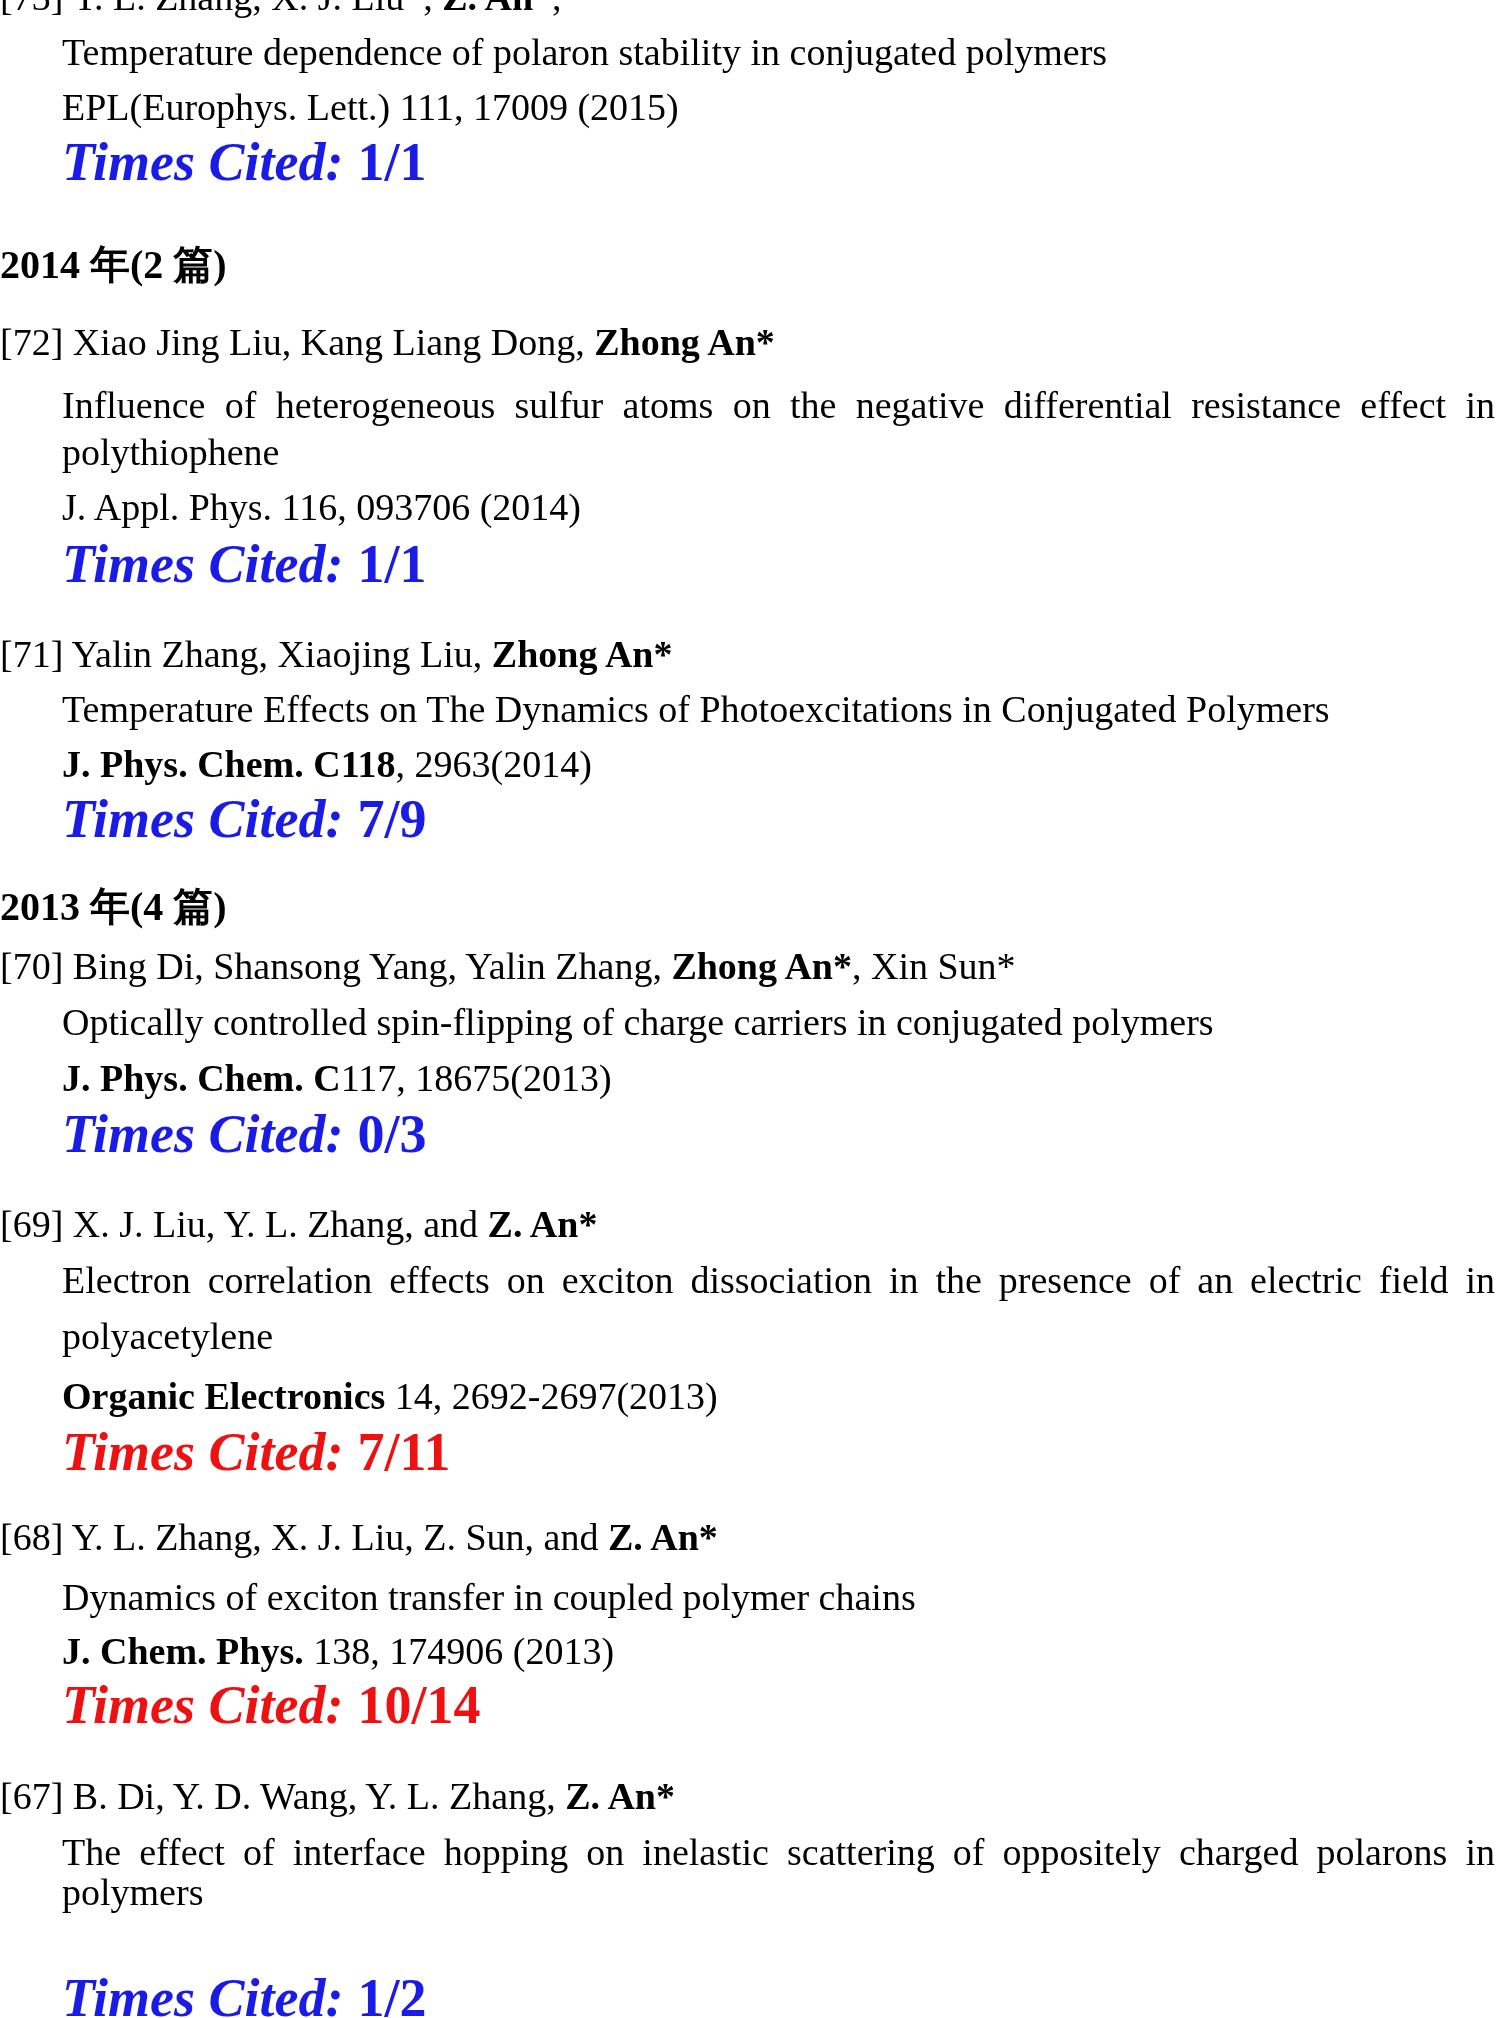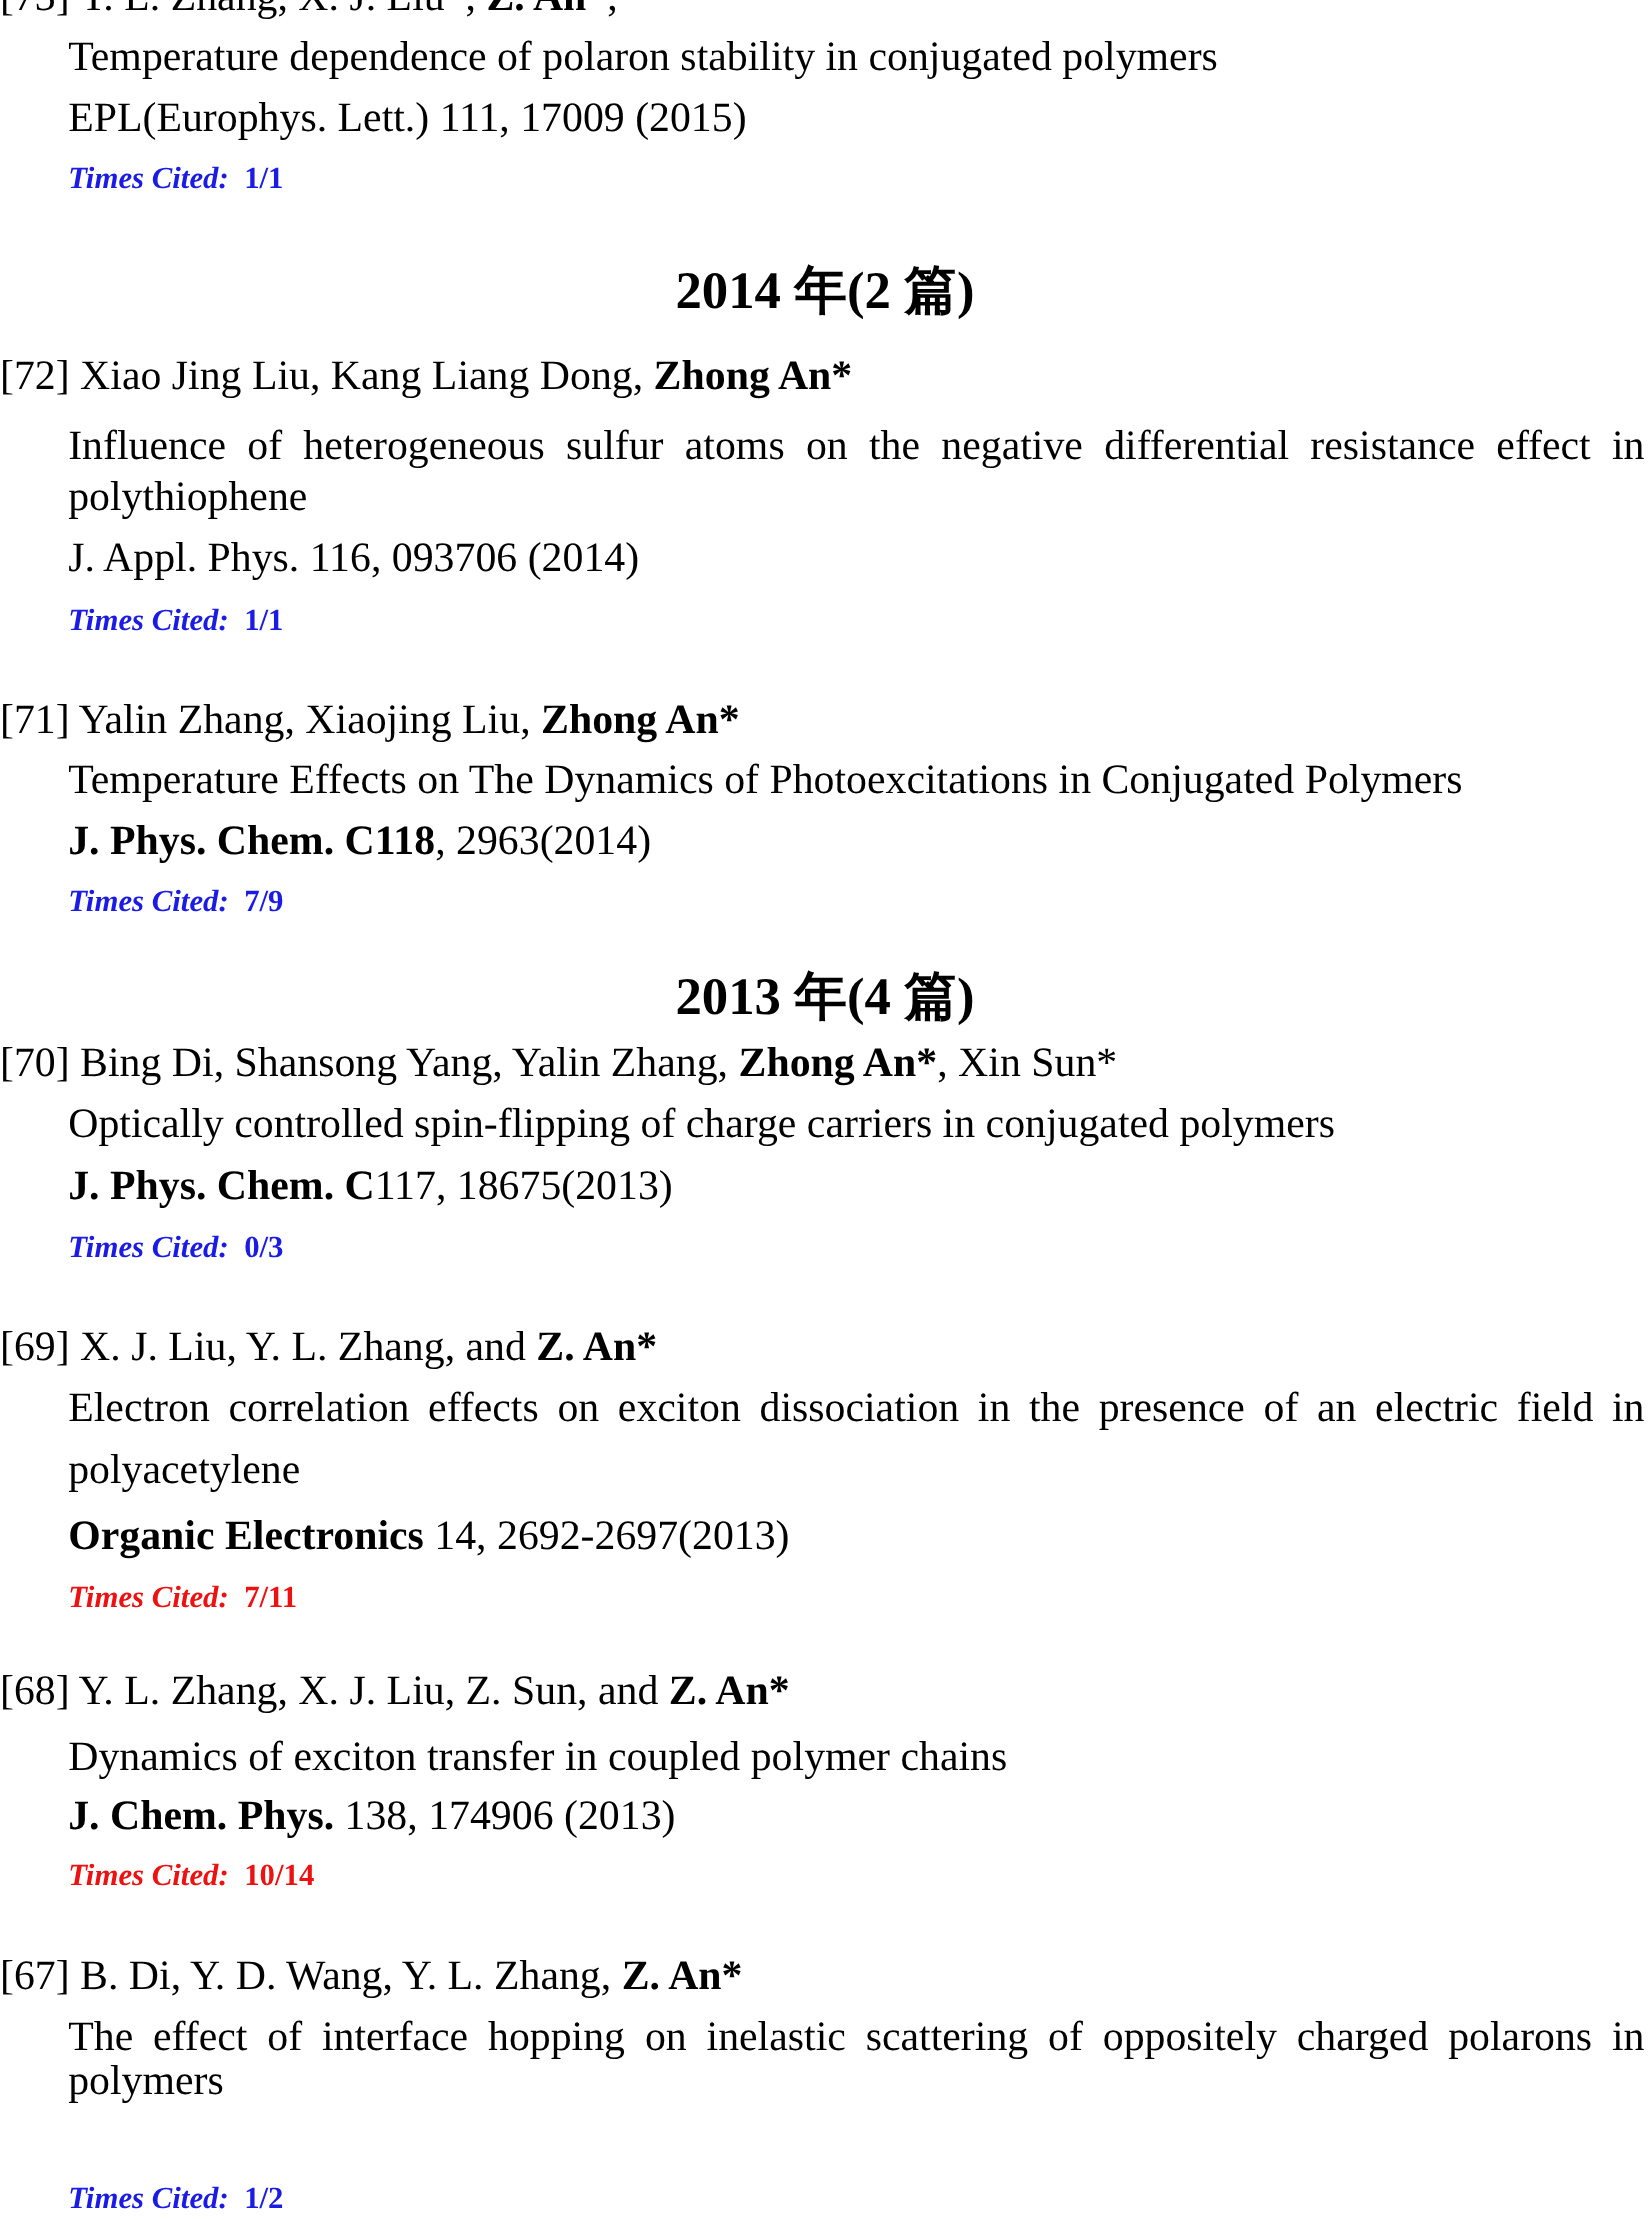--- a/index.html
+++ b/index.html
@@ -29,25 +29,24 @@
   .just {
     white-space: normal;
     text-align: justify;
     text-align-last: justify;
     width: 1497px;
     padding-right: 2px;
   }
   .authors b, .journal b { font-weight: 700; }
   .section-header {
     font-weight: 700;
-    font-size: 48px;
-    text-align: center;
+    font-size: 40px;
   }
   .cited {
-    font-size: 28px;
+    font-size: 54px;
     font-weight: 700;
   }
   .cited .lbl { font-style: italic; }
   .cited .val { font-style: normal; margin-left: 14px; }
   .blue { color: #1b1be6; }
   .red  { color: #ee1111; }
 </style>
 </head>
 <body>
 

